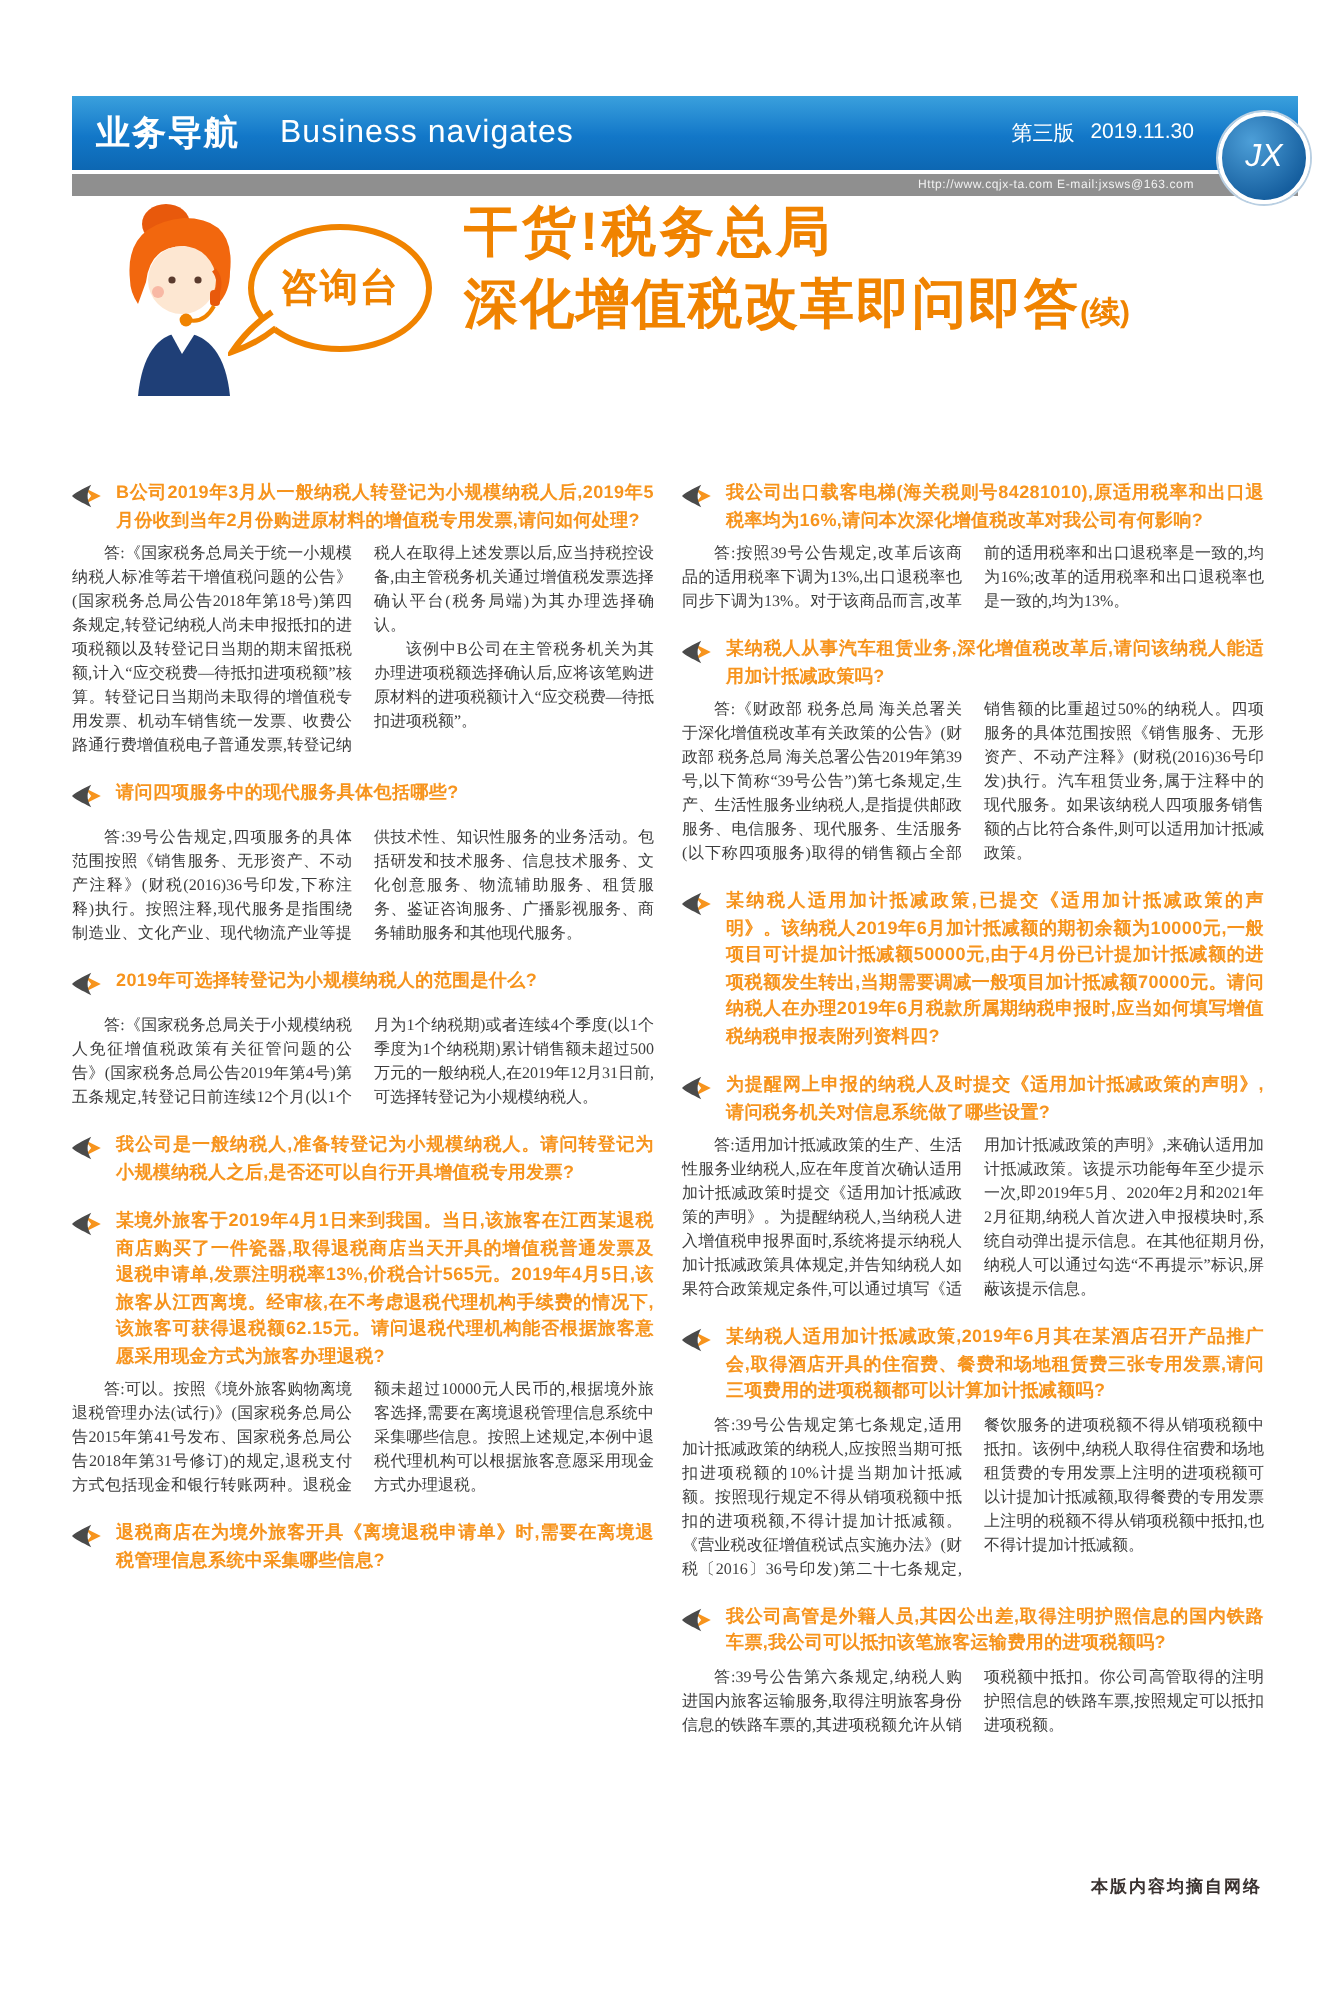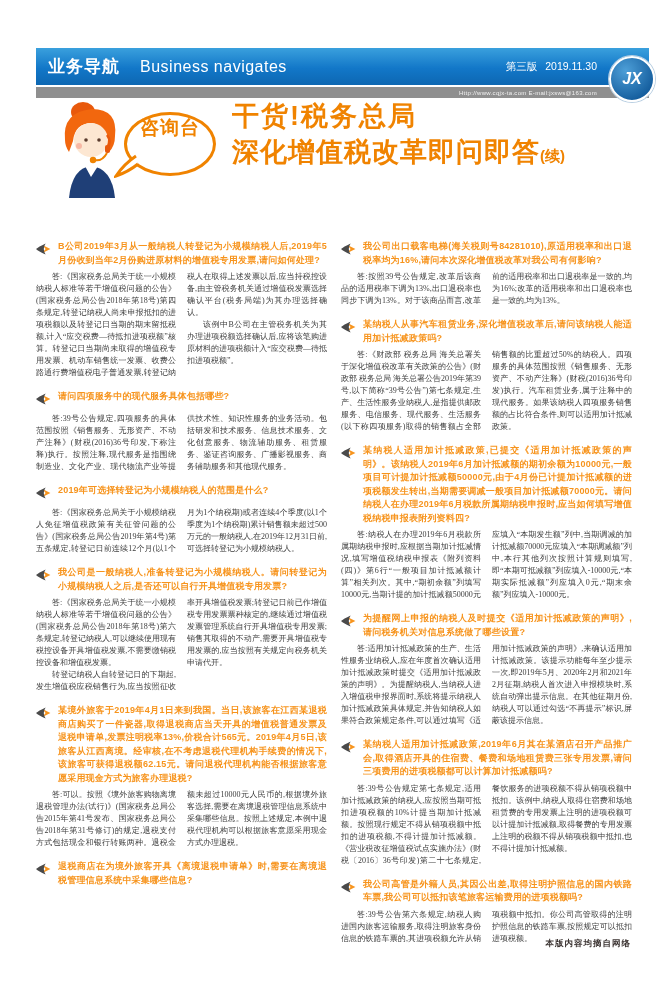--- a/index.html
+++ b/index.html
@@ -20,29 +20,29 @@
   .gray-bar{
     height:11px;margin-top:2px;background:#8f8f8f;
     display:flex;align-items:center;justify-content:flex-end;padding-right:52px;
   }
   .gray-bar span{font-size:6px;color:#f2f2f2;letter-spacing:.3px;}
   .logo{
     position:absolute;right:-6px;top:8px;width:42px;height:42px;border-radius:50%;
     background:radial-gradient(circle at 35% 30%,#4d9fd8,#155e9e 75%);
     border:2.5px solid #fff;box-shadow:0 0 0 1px #b9cfe2;
     display:flex;align-items:center;justify-content:center;
-    color:#fff;font-weight:bold;font-style:italic;font-size:16px;
+    color:#fff;font-weight:normal;font-style:italic;font-size:16px;
   }
   
   .masthead{position:absolute;left:50px;top:96px;height:102px;width:580px;}
   .mascot{position:absolute;left:6px;top:4px;}
   .bubble{
     position:absolute;left:74px;top:16px;width:86px;height:58px;
     border:3.5px solid #f08300;border-radius:50%;background:#fff;
-    display:flex;align-items:flex-start;justify-content:center;
+    display:flex;align-items:center;justify-content:center;
   }
   .bubble-text{color:#f08300;font-weight:bold;font-size:19px;letter-spacing:1px;}
   .bubble-tail{position:absolute;left:64px;top:58px;}
   .big-title{position:absolute;left:182px;top:2px;color:#f08300;font-weight:900;}
   .big-title .l1{font-size:27px;letter-spacing:2px;line-height:1.35;}
   .big-title .l2{font-size:27px;letter-spacing:1px;line-height:1.35;}
   .big-title .suffix{font-size:15px;font-weight:bold;letter-spacing:0;}
   
   .columns{position:absolute;left:36px;top:200px;width:596px;display:flex;gap:14px;}
   .col{width:291px;margin-top:40px;}
@@ -156,24 +156,20 @@
         </div>
       </div>
       <div class="qa">
         <div class="q">
           <span class="qmark"><svg width="16" height="12" viewBox="0 0 20 14">
               <path d="M8 2 L18 7 L8 12 L12 7 Z" fill="#f7941d"></path>
               <path d="M12 0 C6 3 2 5 0 7 C2 9 6 11 12 14 C9 9 9 5 12 0 Z" fill="#4a4a4a"></path>
             </svg></span>
           <span class="qtext">我公司是一般纳税人,准备转登记为小规模纳税人。请问转登记为小规模纳税人之后,是否还可以自行开具增值税专用发票?</span>
         </div>
-        <div class="a">
-          <p>答:《国家税务总局关于统一小规模纳税人标准等若干增值税问题的公告》(国家税务总局公告2018年第18号)第六条规定,转登记纳税人,可以继续使用现有税控设备开具增值税发票,不需要缴销税控设备和增值税发票。</p>
-          <p>转登记纳税人自转登记日的下期起,发生增值税应税销售行为,应当按照征收率开具增值税发票;转登记日前已作增值税专用发票票种核定的,继续通过增值税发票管理系统自行开具增值税专用发票;销售其取得的不动产,需要开具增值税专用发票的,应当按照有关规定向税务机关申请代开。</p>
-        </div>
       </div>
       <div class="qa">
         <div class="q">
           <span class="qmark"><svg width="16" height="12" viewBox="0 0 20 14">
               <path d="M8 2 L18 7 L8 12 L12 7 Z" fill="#f7941d"></path>
               <path d="M12 0 C6 3 2 5 0 7 C2 9 6 11 12 14 C9 9 9 5 12 0 Z" fill="#4a4a4a"></path>
             </svg></span>
           <span class="qtext">某境外旅客于2019年4月1日来到我国。当日,该旅客在江西某退税商店购买了一件瓷器,取得退税商店当天开具的增值税普通发票及退税申请单,发票注明税率13%,价税合计565元。2019年4月5日,该旅客从江西离境。经审核,在不考虑退税代理机构手续费的情况下,该旅客可获得退税额62.15元。请问退税代理机构能否根据旅客意愿采用现金方式为旅客办理退税?</span>
         </div>
         <div class="a">
@@ -216,23 +212,20 @@
         </div>
       </div>
       <div class="qa">
         <div class="q">
           <span class="qmark"><svg width="16" height="12" viewBox="0 0 20 14">
               <path d="M8 2 L18 7 L8 12 L12 7 Z" fill="#f7941d"></path>
               <path d="M12 0 C6 3 2 5 0 7 C2 9 6 11 12 14 C9 9 9 5 12 0 Z" fill="#4a4a4a"></path>
             </svg></span>
           <span class="qtext">某纳税人适用加计抵减政策,已提交《适用加计抵减政策的声明》。该纳税人2019年6月加计抵减额的期初余额为10000元,一般项目可计提加计抵减额50000元,由于4月份已计提加计抵减额的进项税额发生转出,当期需要调减一般项目加计抵减额70000元。请问纳税人在办理2019年6月税款所属期纳税申报时,应当如何填写增值税纳税申报表附列资料四?</span>
         </div>
-        <div class="a">
-          <p>答:纳税人在办理2019年6月税款所属期纳税申报时,应根据当期加计抵减情况,填写增值税纳税申报表《附列资料(四)》第6行“一般项目加计抵减额计算”相关列次。其中,“期初余额”列填写10000元,当期计提的加计抵减额50000元应填入“本期发生额”列中,当期调减的加计抵减额70000元应填入“本期调减额”列中,本行其他列次按照计算规则填写,即“本期可抵减额”列应填入-10000元,“本期实际抵减额”列应填入0元,“期末余额”列应填入-10000元。</p>
-        </div>
       </div>
       <div class="qa">
         <div class="q">
           <span class="qmark"><svg width="16" height="12" viewBox="0 0 20 14">
               <path d="M8 2 L18 7 L8 12 L12 7 Z" fill="#f7941d"></path>
               <path d="M12 0 C6 3 2 5 0 7 C2 9 6 11 12 14 C9 9 9 5 12 0 Z" fill="#4a4a4a"></path>
             </svg></span>
           <span class="qtext">为提醒网上申报的纳税人及时提交《适用加计抵减政策的声明》,请问税务机关对信息系统做了哪些设置?</span>
         </div>
         <div class="a">

